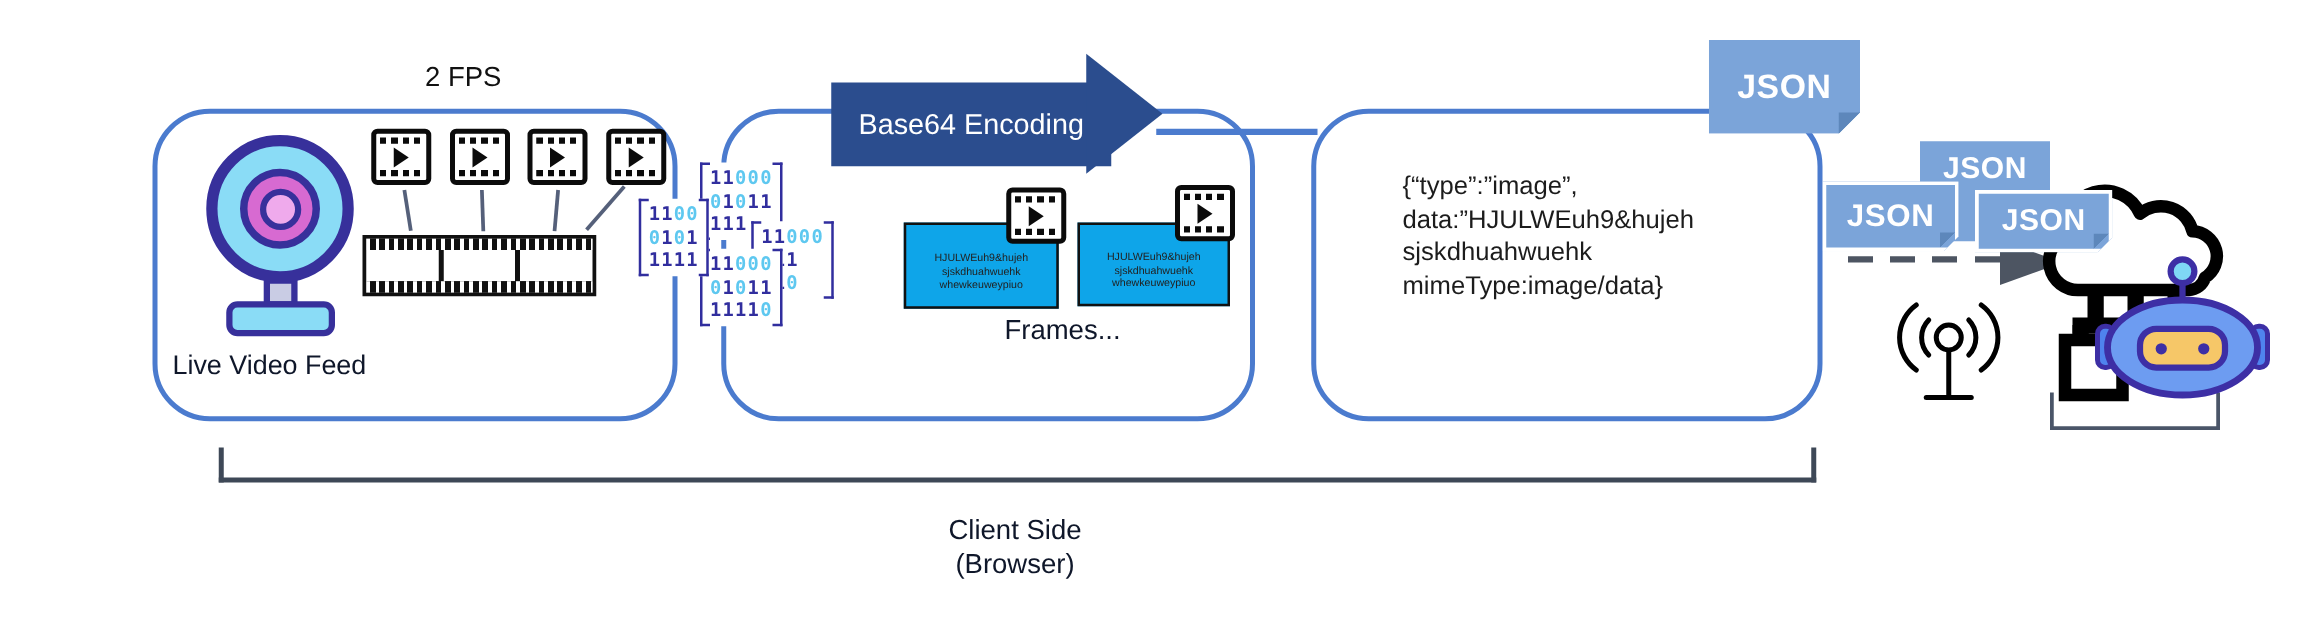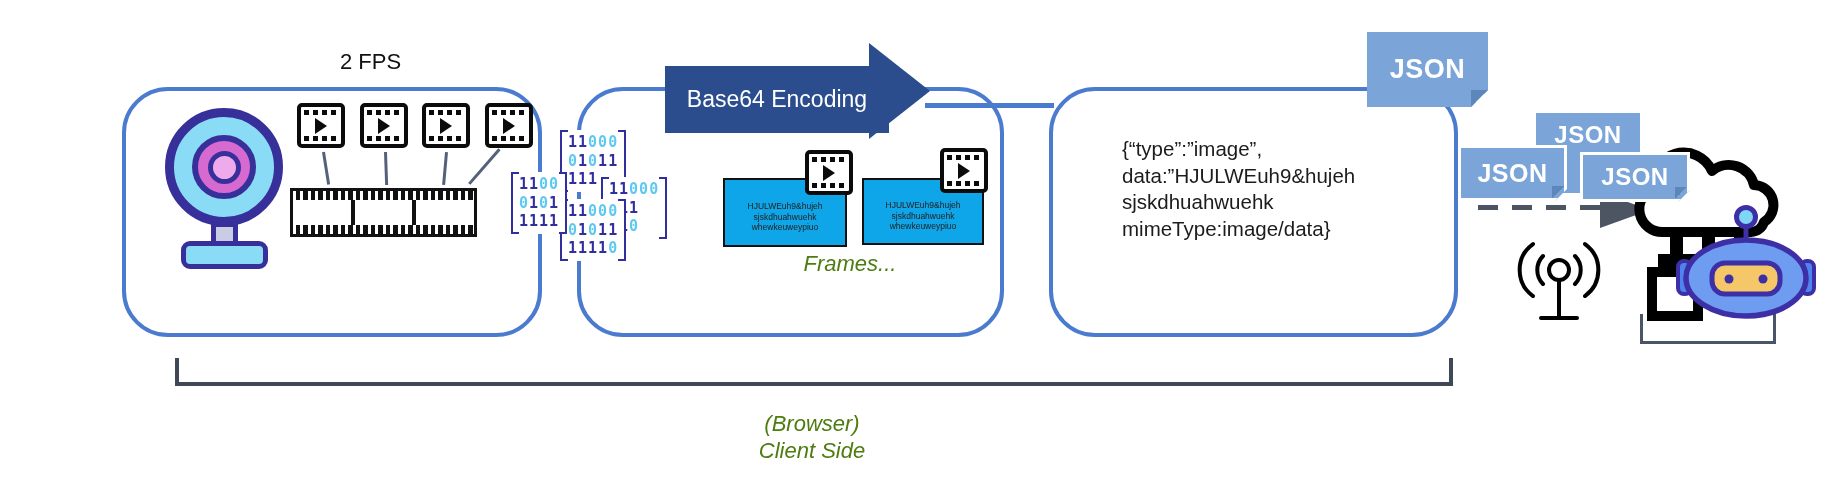--- a/index.html
+++ b/index.html
@@ -3,21 +3,21 @@
 <meta charset="utf-8">
 <style>
   html,body{margin:0;padding:0;background:#fff;}
   .stage{position:relative;width:1842px;height:496px;background:#fff;
          font-family:"Liberation Sans",sans-serif;overflow:hidden;}
 
   
   .title{position:absolute;left:55px;top:14px;font-size:36px;font-weight:bold;
          color:#0a0a0a;letter-spacing:-0.5px;}
   .fps{position:absolute;left:340px;top:49px;font-size:22px;color:#111;}
-  .caption{position:absolute;font-size:21.5px;color:#4d7c0f;font-style:italic;}
+  .caption{position:absolute;font-size:21.5px;color:#0f172a;}
   #cap-live{left:138px;top:280px;}
   #cap-frames{left:775px;top:251px;width:150px;text-align:center;font-size:22px;}
   #cap-client{left:712px;top:410px;width:200px;text-align:center;font-size:22px;line-height:27px;}
   #cap-server{left:1625px;top:363px;width:162px;text-align:center;}
 
   
   .box{position:absolute;top:87px;height:250px;background:#fff;box-sizing:border-box;
        border:4.5px solid #4b7bce;border-radius:46px;}
   #box1{left:122px;width:420px;}
   #box2{left:577px;width:427px;z-index:0;}
@@ -164,37 +164,38 @@
   <div class="filmstrip">
     <div class="strip-perf"></div>
     <div class="strip-mid">
       <div class="strip-cell"></div>
       <div class="strip-cell"></div>
       <div class="strip-cell"></div>
     </div>
     <div class="strip-perf"></div>
   </div>
 
+  <div class="caption" id="cap-live">Live Video Feed</div>
 
   <div class="bin-group" style="left:560px;top:130px;">
     <div class="bin-line"><span class="d1">1</span><span class="d1">1</span><span class="d0">0</span><span class="d0">0</span><span class="d0">0</span></div>
     <div class="bin-line"><span class="d0">0</span><span class="d1">1</span><span class="d0">0</span><span class="d1">1</span><span class="d1">1</span></div>
     <div class="bin-line"><span class="d1">1</span><span class="d1">1</span><span class="d1">1</span></div>
   </div>
   <div class="bin-group" style="left:601px;top:177px;">
     <div class="bin-line"><span class="d1">1</span><span class="d1">1</span><span class="d0">0</span><span class="d0">0</span><span class="d0">0</span></div>
     <div class="bin-line"><span class="d0">0</span><span class="d1">1</span><span class="d1">1</span></div>
     <div class="bin-line"><span class="d1">1</span><span class="d1">1</span><span class="d0">0</span></div>
   </div>
   <div class="bin-group" style="left:560px;top:199px;">
     <div class="bin-line"><span class="d1">1</span><span class="d1">1</span><span class="d0">0</span><span class="d0">0</span><span class="d0">0</span></div>
     <div class="bin-line"><span class="d0">0</span><span class="d1">1</span><span class="d0">0</span><span class="d1">1</span><span class="d1">1</span></div>
     <div class="bin-line"><span class="d1">1</span><span class="d1">1</span><span class="d1">1</span><span class="d1">1</span><span class="d0">0</span></div>
   </div>
-  <div class="bin-group" style="left:511px;top:172px;">
+  <div class="bin-group" style="left:511px;top:159px;">
     <div class="bin-line"><span class="d1">1</span><span class="d1">1</span><span class="d0">0</span><span class="d0">0</span></div>
     <div class="bin-line"><span class="d0">0</span><span class="d1">1</span><span class="d0">0</span><span class="d1">1</span></div>
     <div class="bin-line"><span class="d1">1</span><span class="d1">1</span><span class="d1">1</span><span class="d1">1</span></div>
   </div>
 
   <div class="b64-body">
     <span>Base64 Encoding</span>
   </div>
   <div class="b64-head"></div>
   <div class="link-line"></div>
@@ -273,17 +274,17 @@
     <ellipse cx="121" cy="138" rx="60" ry="38" fill="#6d9cf1" stroke="#3d2fa5" stroke-width="5.5"></ellipse>
     <rect x="87" y="123" width="68" height="31" rx="13" fill="#f6c768" stroke="#3d2fa5" stroke-width="5"></rect>
     <circle cx="104" cy="139" r="4.5" fill="#3d2fa5"></circle>
     <circle cx="138" cy="139" r="4.5" fill="#3d2fa5"></circle>
   </svg>
 
   <div class="server-bracket"></div>
 
   <div class="client-bracket"></div>
   <div class="caption" id="cap-client">
+    <div>Client Side</div>
     <div>(Browser)</div>
-    <div>Client Side</div>
   </div>
 
 </div>
 
 </body></html>

